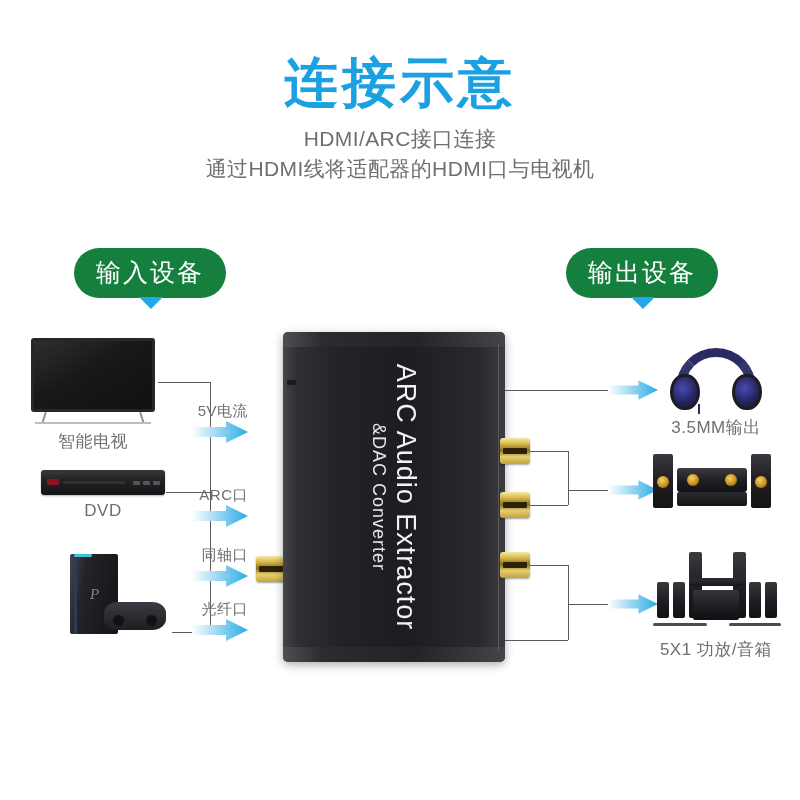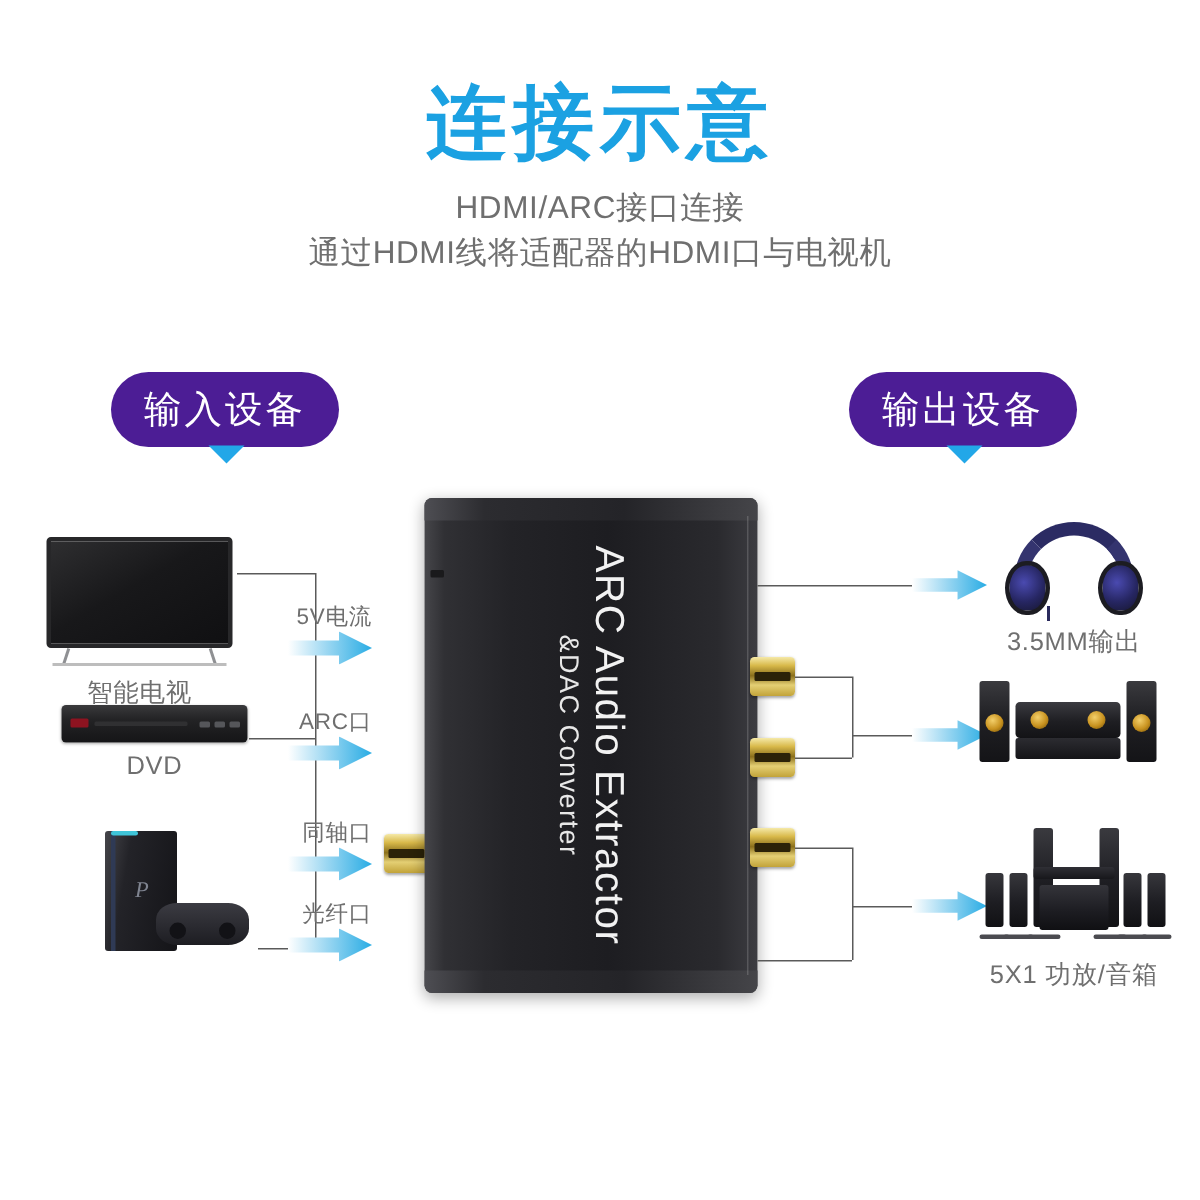--- a/index.html
+++ b/index.html
@@ -34,21 +34,21 @@
     margin-top: 12px;
     font-size: 21px;
     color: #6f6f6f;
     line-height: 1.42;
     letter-spacing: 0.4px;
   }
 
   
   .badge {
     position: absolute;
-    background: #4c1d95;
+    background: #15803d;
     color: #ffffff;
     font-size: 25px;
     letter-spacing: 2px;
     border-radius: 26px;
     padding: 8px 22px 9px 22px;
     text-align: right;
     white-space: nowrap;
   }
   .badge::after {
     content: "";
@@ -71,21 +71,21 @@
   }
   .device .caption {
     font-size: 17px;
     color: #6f6f6f;
     margin-top: 6px;
     white-space: nowrap;
     letter-spacing: 0.5px;
   }
 
   
-  .tv-wrap { left: 28px; top: 358px; width: 130px; }
+  .tv-wrap { left: 28px; top: 338px; width: 130px; }
   .tv-screen {
     width: 124px; height: 74px;
     margin: 0 auto;
     background: linear-gradient(150deg, #2e2e30 0%, #18181a 45%, #101012 100%);
     border: 3px solid #272729;
     border-radius: 3px;
     box-sizing: border-box;
   }
   .tv-legs { position: relative; height: 12px; width: 124px; margin: 0 auto; }
   .tv-leg {
@@ -414,21 +414,21 @@
           <stop offset="0%" stop-color="#ffffff"></stop>
           <stop offset="45%" stop-color="#9ed8f2"></stop>
           <stop offset="100%" stop-color="#29ace4"></stop>
         </linearGradient>
       </defs>
       <path d="M0 6 L34 6 L34 0 L56 11 L34 22 L34 16 L0 16 Z" fill="url(#ag1)"></path>
     </svg>
   </span>
 </div>
 
-<div class="port" style="left:192px; top:472px;">
+<div class="port" style="left:192px; top:486px;">
   <span class="port-text">ARC口</span>
   <span class="arrow">
     <svg width="56" height="22" viewBox="0 0 56 22">
       <path d="M0 6 L34 6 L34 0 L56 11 L34 22 L34 16 L0 16 Z" fill="url(#ag1)"></path>
     </svg>
   </span>
 </div>
 
 <div class="port" style="left:192px; top:546px;">
   <span class="port-text">同轴口</span>

